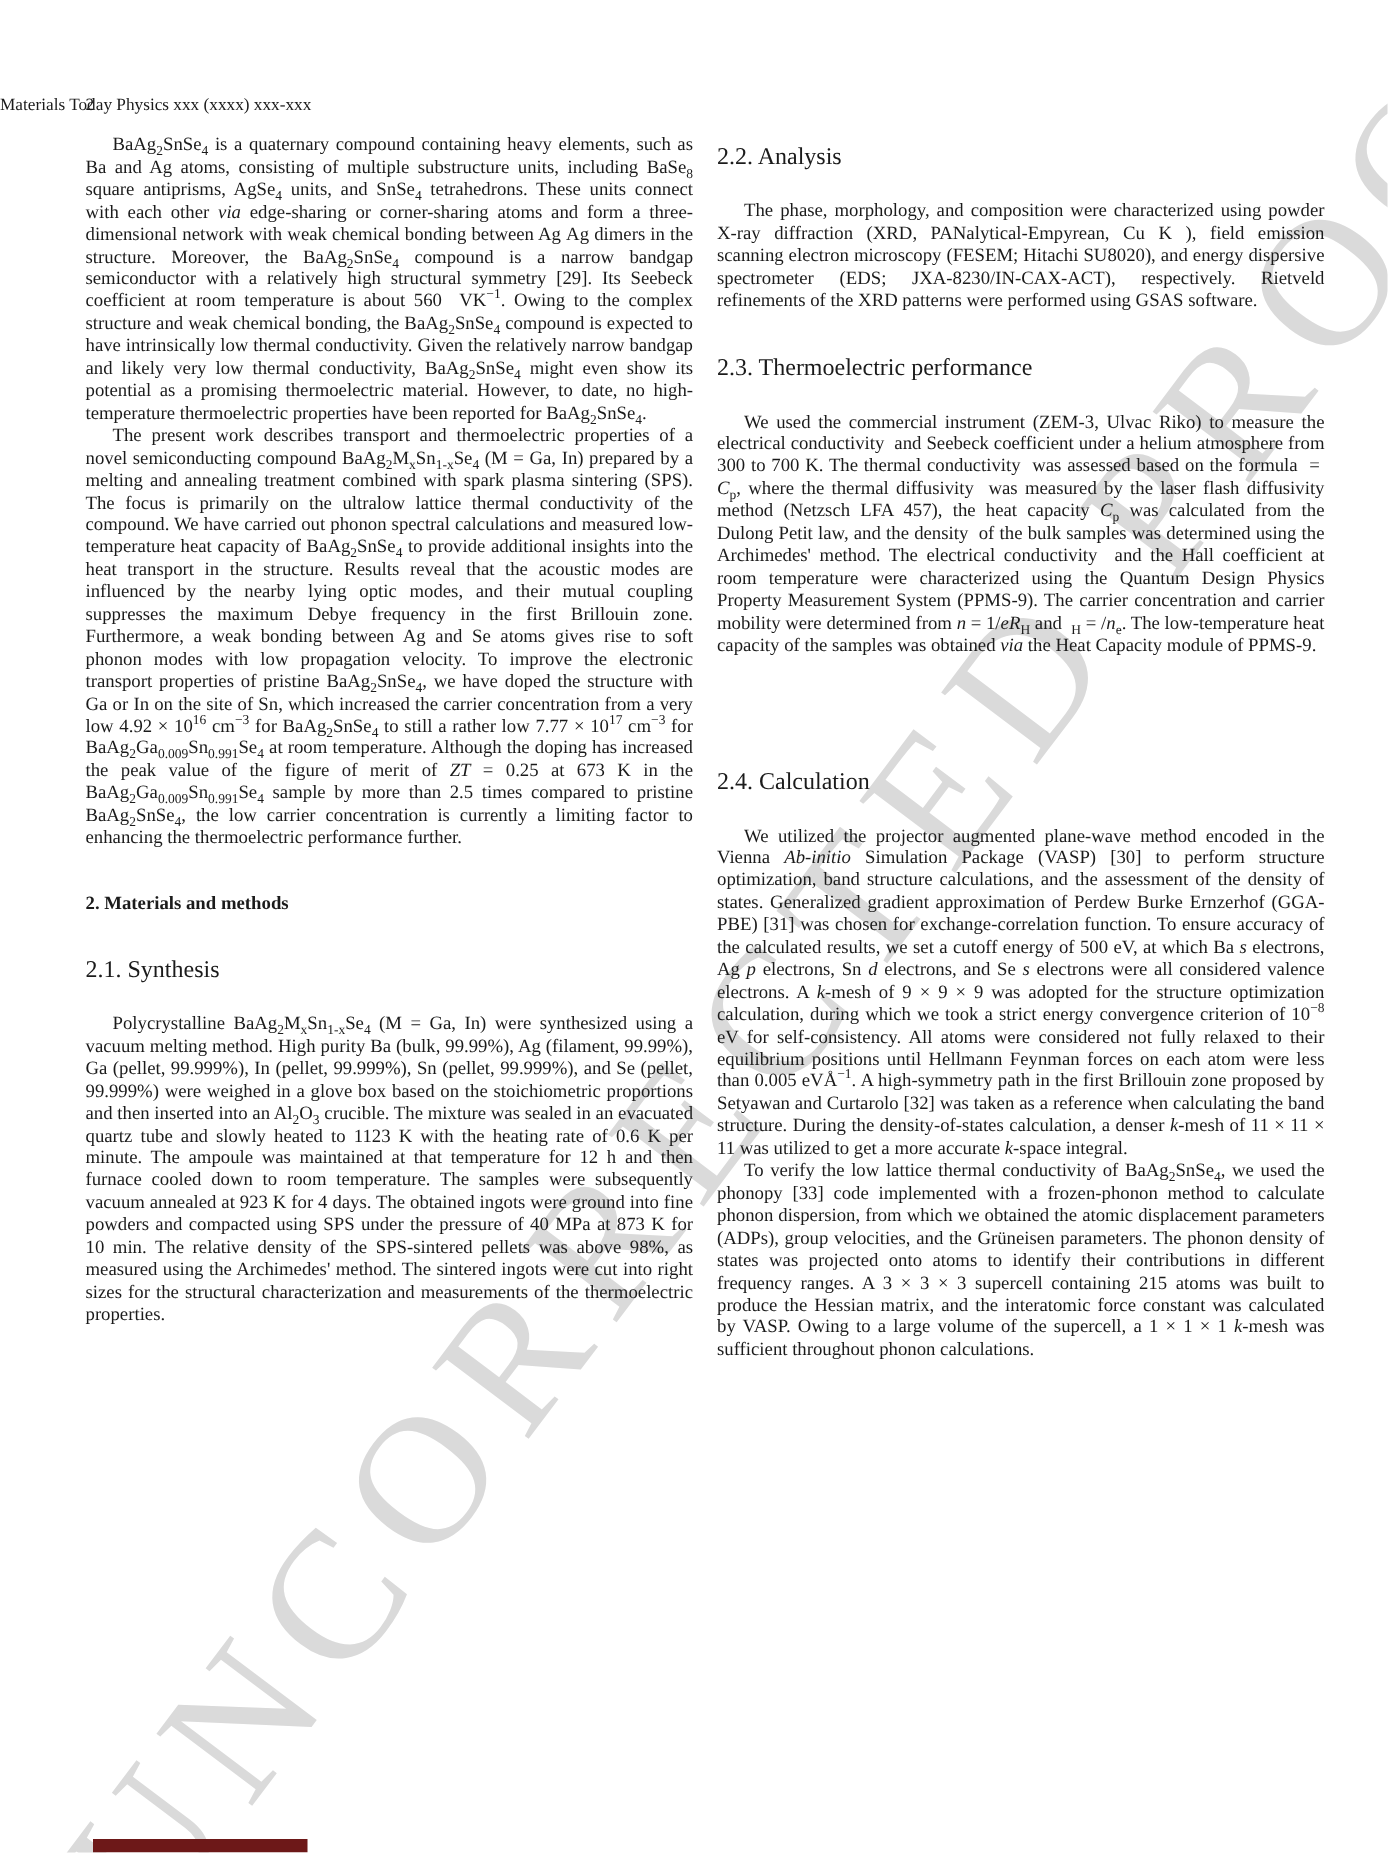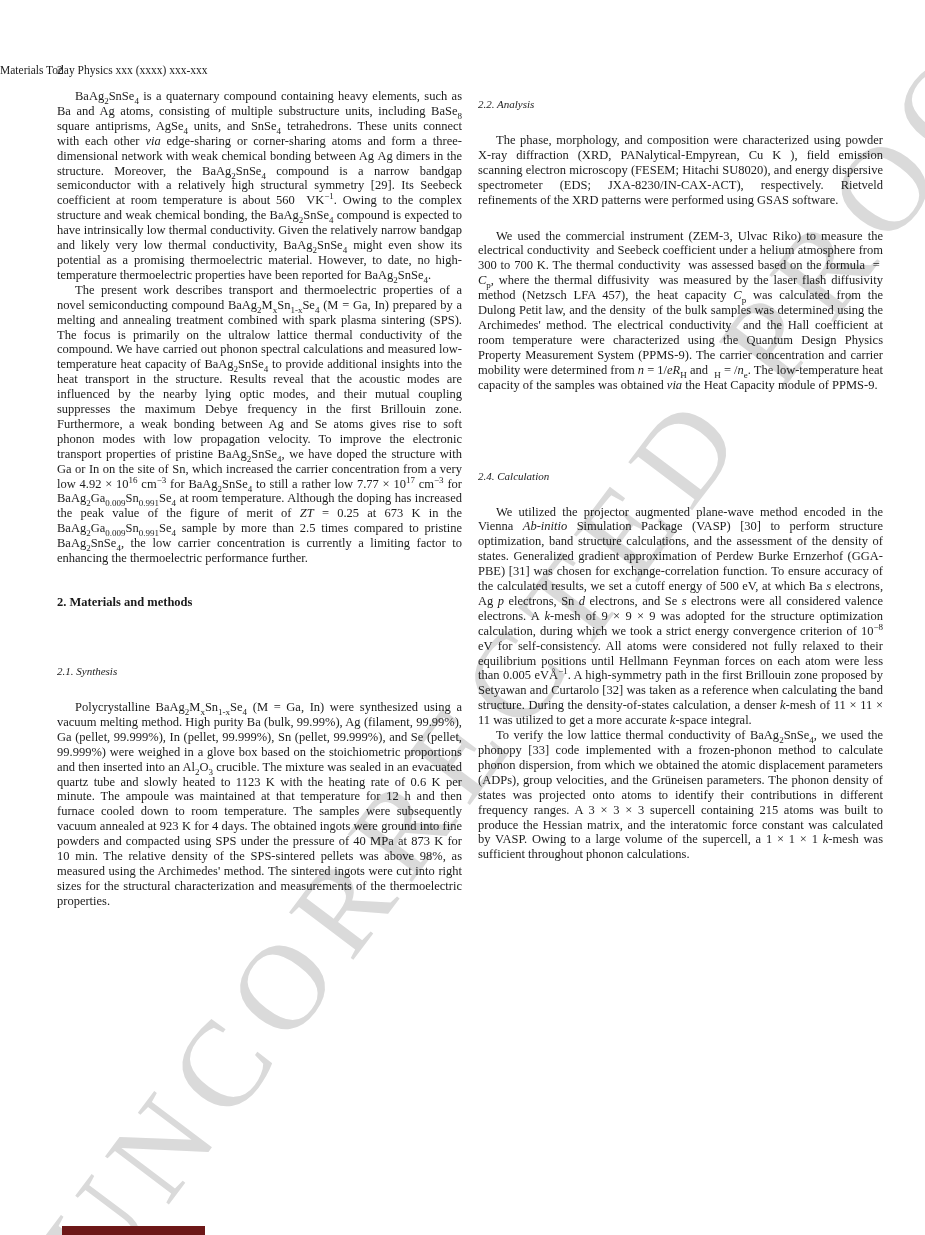--- a/index.html
+++ b/index.html
@@ -23,23 +23,23 @@
   }
   .col{width:405px;}
   .body-text{
     font-size:12.5px;line-height:14.9px;text-align:justify;margin:0;
   }
   .indent{text-indent:18px;}
   .section-heading{
     font-size:12.5px;font-weight:bold;margin:29px 0 0 0;line-height:15px;
   }
   .sub-heading{
-    font-size:11px;font-style:italic;font-weight:normal;margin:0;line-height:15px;
+    font-size:16px;font-weight:normal;margin:0;line-height:15px;
   }
-  .mt-sub{margin-top:54px;}
+  .mt-sub{margin-top:29px;}
   .mt-sub-sm{margin-top:30px;}
   .mt-sub-lg{margin-top:76px;}
   .first-line-offset{margin-top:8px;}
   sub,sup{font-size:9px;line-height:0;}
   .footer-marker{
     position:absolute;left:62px;top:1226px;width:143px;height:9px;
     z-index:2;
   }
 </style>
 </head>
@@ -56,20 +56,21 @@
   <div class="col">
     <p class="body-text indent">BaAg<sub>2</sub>SnSe<sub>4</sub> is a quaternary compound containing heavy elements, such as Ba and Ag atoms, consisting of multiple substructure units, including BaSe<sub>8</sub> square antiprisms, AgSe<sub>4</sub> units, and SnSe<sub>4</sub> tetrahedrons. These units connect with each other <i>via</i> edge-sharing or corner-sharing atoms and form a three-dimensional network with weak chemical bonding between Ag&nbsp;Ag dimers in the structure. Moreover, the BaAg<sub>2</sub>SnSe<sub>4</sub> compound is a narrow bandgap semiconductor with a relatively high structural symmetry [29]. Its Seebeck coefficient at room temperature is about 560&nbsp;&nbsp;VK<sup>−1</sup>. Owing to the complex structure and weak chemical bonding, the BaAg<sub>2</sub>SnSe<sub>4</sub> compound is expected to have intrinsically low thermal conductivity. Given the relatively narrow bandgap and likely very low thermal conductivity, BaAg<sub>2</sub>SnSe<sub>4</sub> might even show its potential as a promising thermoelectric material. However, to date, no high-temperature thermoelectric properties have been reported for BaAg<sub>2</sub>SnSe<sub>4</sub>.</p>
     <p class="body-text indent">The present work describes transport and thermoelectric properties of a novel semiconducting compound BaAg<sub>2</sub>M<sub>x</sub>Sn<sub>1-x</sub>Se<sub>4</sub> (M = Ga, In) prepared by a melting and annealing treatment combined with spark plasma sintering (SPS). The focus is primarily on the ultralow lattice thermal conductivity of the compound. We have carried out phonon spectral calculations and measured low-temperature heat capacity of BaAg<sub>2</sub>SnSe<sub>4</sub> to provide additional insights into the heat transport in the structure. Results reveal that the acoustic modes are influenced by the nearby lying optic modes, and their mutual coupling suppresses the maximum Debye frequency in the first Brillouin zone. Furthermore, a weak bonding between Ag and Se atoms gives rise to soft phonon modes with low propagation velocity. To improve the electronic transport properties of pristine BaAg<sub>2</sub>SnSe<sub>4</sub>, we have doped the structure with Ga or In on the site of Sn, which increased the carrier concentration from a very low 4.92 × 10<sup>16</sup> cm<sup>−3</sup> for BaAg<sub>2</sub>SnSe<sub>4</sub> to still a rather low 7.77 × 10<sup>17</sup> cm<sup>−3</sup> for BaAg<sub>2</sub>Ga<sub>0.009</sub>Sn<sub>0.991</sub>Se<sub>4</sub> at room temperature. Although the doping has increased the peak value of the figure of merit of <i>ZT</i> = 0.25 at 673 K in the BaAg<sub>2</sub>Ga<sub>0.009</sub>Sn<sub>0.991</sub>Se<sub>4</sub> sample by more than 2.5 times compared to pristine BaAg<sub>2</sub>SnSe<sub>4</sub>, the low carrier concentration is currently a limiting factor to enhancing the thermoelectric performance further.</p>
     <h2 class="section-heading">2. Materials and methods</h2>
     <h3 class="sub-heading mt-sub">2.1. Synthesis</h3>
     <p class="body-text indent" style="margin-top:21px">Polycrystalline BaAg<sub>2</sub>M<sub>x</sub>Sn<sub>1-x</sub>Se<sub>4</sub> (M = Ga, In) were synthesized using a vacuum melting method. High purity Ba (bulk, 99.99%), Ag (filament, 99.99%), Ga (pellet, 99.999%), In (pellet, 99.999%), Sn (pellet, 99.999%), and Se (pellet, 99.999%) were weighed in a glove box based on the stoichiometric proportions and then inserted into an Al<sub>2</sub>O<sub>3</sub> crucible. The mixture was sealed in an evacuated quartz tube and slowly heated to 1123 K with the heating rate of 0.6 K per minute. The ampoule was maintained at that temperature for 12 h and then furnace cooled down to room temperature. The samples were subsequently vacuum annealed at 923 K for 4 days. The obtained ingots were ground into fine powders and compacted using SPS under the pressure of 40 MPa at 873 K for 10 min. The relative density of the SPS-sintered pellets was above 98%, as measured using the Archimedes' method. The sintered ingots were cut into right sizes for the structural characterization and measurements of the thermoelectric properties.</p>
   </div>
   <div class="col">
     <h3 class="sub-heading first-line-offset">2.2. Analysis</h3>
     <p class="body-text indent" style="margin-top:21px">The phase, morphology, and composition were characterized using powder X-ray diffraction (XRD, PANalytical-Empyrean, Cu K&nbsp;), field emission scanning electron microscopy (FESEM; Hitachi SU8020), and energy dispersive spectrometer (EDS; JXA-8230/IN-CAX-ACT), respectively. Rietveld refinements of the XRD patterns were performed using GSAS software.</p>
+    <h3 class="sub-heading mt-sub-sm">2.3. Thermoelectric performance</h3>
     <p class="body-text indent" style="margin-top:21px">We used the commercial instrument (ZEM-3, Ulvac Riko) to measure the electrical conductivity&nbsp; and Seebeck coefficient under a helium atmosphere from 300 to 700 K. The thermal conductivity&nbsp; was assessed based on the formula&nbsp; =&nbsp; <i>C</i><sub>p</sub>, where the thermal diffusivity&nbsp; was measured by the laser flash diffusivity method (Netzsch LFA 457), the heat capacity <i>C</i><sub>p</sub> was calculated from the Dulong&nbsp;Petit law, and the density&nbsp; of the bulk samples was determined using the Archimedes' method. The electrical conductivity&nbsp; and the Hall coefficient at room temperature were characterized using the Quantum Design Physics Property Measurement System (PPMS-9). The carrier concentration and carrier mobility were determined from <i>n</i> = 1/<i>eR</i><sub>H</sub> and&nbsp;&nbsp;<sub>H</sub> = /<i>n</i><sub>e</sub>. The low-temperature heat capacity of the samples was obtained <i>via</i> the Heat Capacity module of PPMS-9.</p>
     <h3 class="sub-heading mt-sub-lg">2.4. Calculation</h3>
     <p class="body-text indent" style="margin-top:21px">We utilized the projector augmented plane-wave method encoded in the Vienna <i>Ab-initio</i> Simulation Package (VASP) [30] to perform structure optimization, band structure calculations, and the assessment of the density of states. Generalized gradient approximation of Perdew&nbsp;Burke&nbsp;Ernzerhof (GGA-PBE) [31] was chosen for exchange-correlation function. To ensure accuracy of the calculated results, we set a cutoff energy of 500 eV, at which Ba <i>s</i> electrons, Ag <i>p</i> electrons, Sn <i>d</i> electrons, and Se <i>s</i> electrons were all considered valence electrons. A <i>k</i>-mesh of 9 × 9 × 9 was adopted for the structure optimization calculation, during which we took a strict energy convergence criterion of 10<sup>−8</sup> eV for self-consistency. All atoms were considered not fully relaxed to their equilibrium positions until Hellmann&nbsp;Feynman forces on each atom were less than 0.005 eVÅ<sup>−1</sup>. A high-symmetry path in the first Brillouin zone proposed by Setyawan and Curtarolo [32] was taken as a reference when calculating the band structure. During the density-of-states calculation, a denser <i>k</i>-mesh of 11 × 11 × 11 was utilized to get a more accurate <i>k</i>-space integral.</p>
     <p class="body-text indent">To verify the low lattice thermal conductivity of BaAg<sub>2</sub>SnSe<sub>4</sub>, we used the phonopy [33] code implemented with a frozen-phonon method to calculate phonon dispersion, from which we obtained the atomic displacement parameters (ADPs), group velocities, and the Grüneisen parameters. The phonon density of states was projected onto atoms to identify their contributions in different frequency ranges. A 3 × 3 × 3 supercell containing 215 atoms was built to produce the Hessian matrix, and the interatomic force constant was calculated by VASP. Owing to a large volume of the supercell, a 1 × 1 × 1 <i>k</i>-mesh was sufficient throughout phonon calculations.</p>
   </div>
 </div>
 
 <div class="footer-marker" style="background: rgb(109, 24, 24);"></div>
 
 </body></html>

